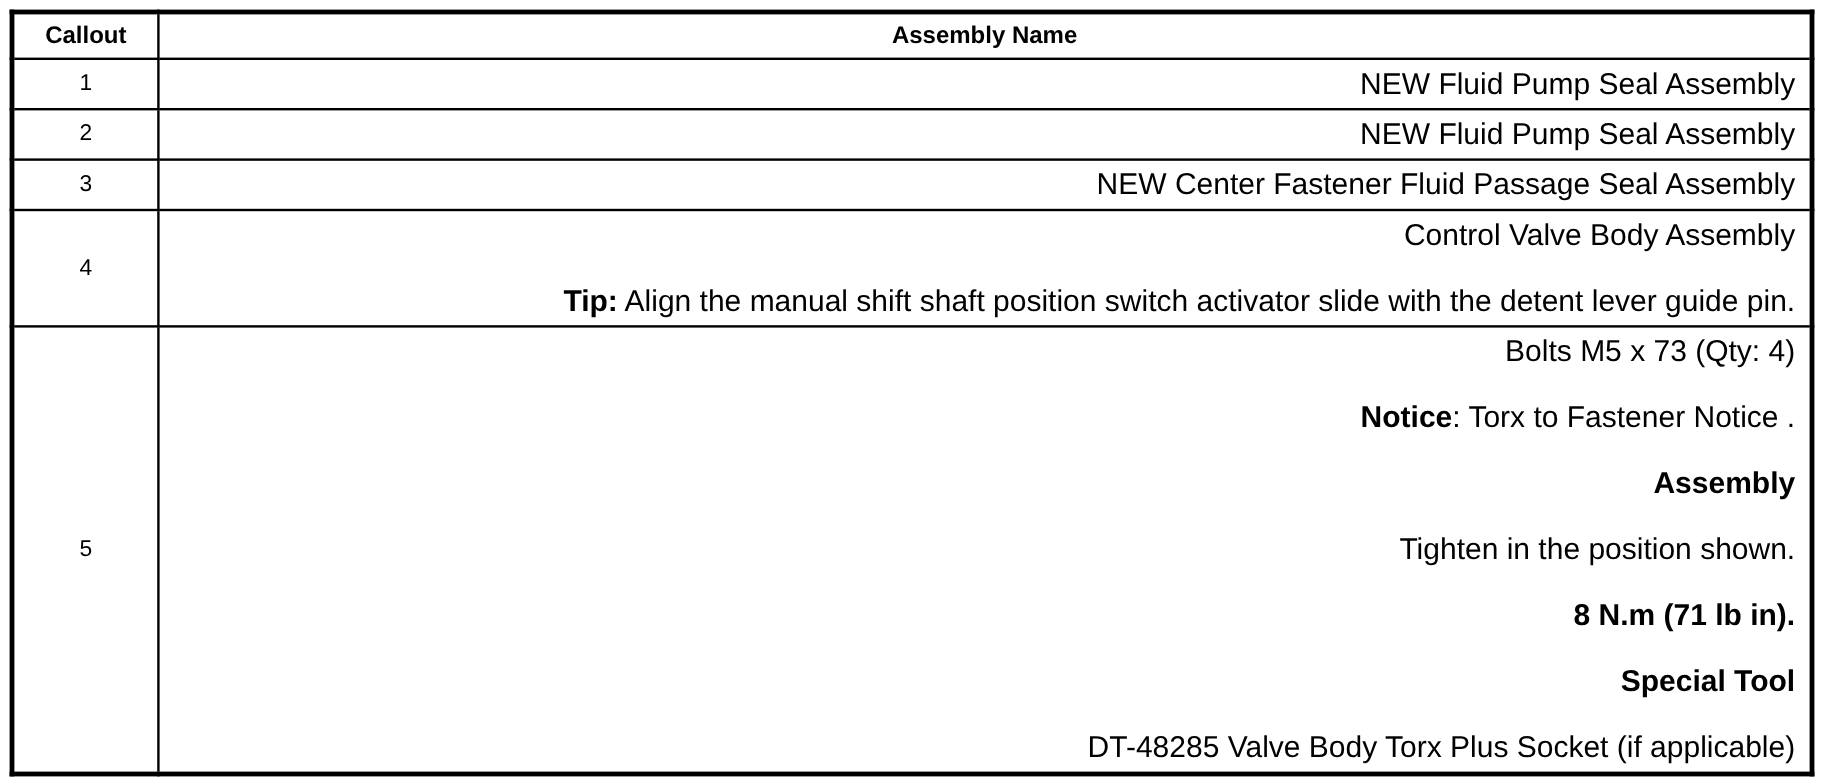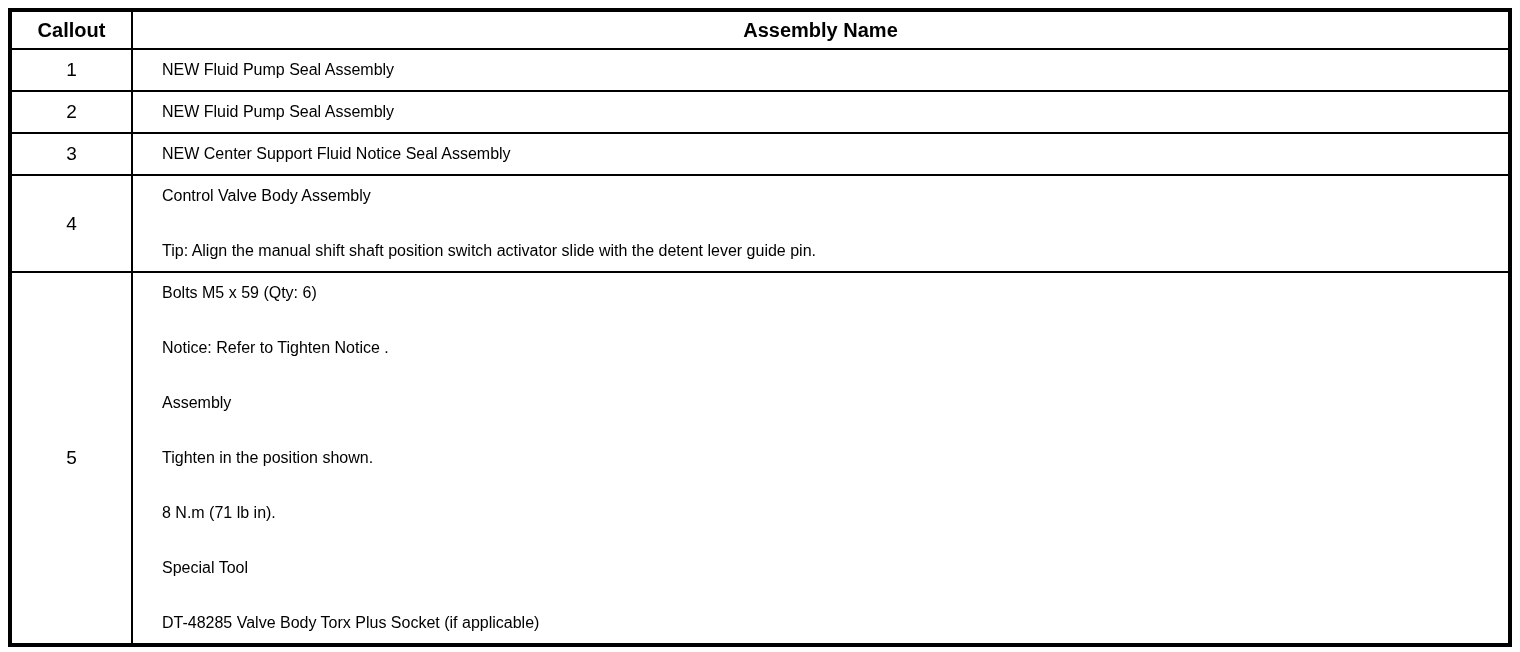--- a/index.html
+++ b/index.html
@@ -38,32 +38,32 @@
     line-height: 24px;
   }
   td.callout-cell {
     text-align: center;
     vertical-align: middle;
     font-size: 19px;
     padding: 4px;
   }
   td.name-cell {
     vertical-align: middle;
-    font-size: 16px;
-    padding: 9px 29px;
-    text-align: left;
+    font-size: 25px;
+    padding: 9px 12px;
+    text-align: right;
   }
   td.name-cell p.line {
     margin: 0 0 33px 0;
     line-height: 22px;
   }
   td.name-cell p.line:last-child {
     margin-bottom: 0;
   }
-  td.name-cell b { font-weight: normal; }
+  td.name-cell b { font-weight: bold; }
 </style>
 </head>
 <body>
 
 <div class="page">
   <table class="callout-table">
     <colgroup>
       <col class="col-callout">
       <col class="col-name">
     </colgroup>
@@ -82,35 +82,35 @@
       </tr>
       <tr>
         <td class="callout-cell">2</td>
         <td class="name-cell">
           <p class="line"><span>NEW Fluid Pump Seal Assembly</span></p>
         </td>
       </tr>
       <tr>
         <td class="callout-cell">3</td>
         <td class="name-cell">
-          <p class="line"><span>NEW Center Support Fluid Notice Seal Assembly</span></p>
+          <p class="line"><span>NEW Center Fastener Fluid Passage Seal Assembly</span></p>
         </td>
       </tr>
       <tr>
         <td class="callout-cell">4</td>
         <td class="name-cell">
           <p class="line"><span>Control Valve Body Assembly</span></p>
           <p class="line"><b>Tip:</b><span> Align the manual shift shaft position switch activator slide with the detent lever guide pin.</span></p>
         </td>
       </tr>
       <tr>
         <td class="callout-cell">5</td>
         <td class="name-cell">
-          <p class="line"><span>Bolts M5 x 59 (Qty: 6)</span></p>
-          <p class="line"><b>Notice</b><span>: Refer to Tighten Notice .</span></p>
+          <p class="line"><span>Bolts M5 x 73 (Qty: 4)</span></p>
+          <p class="line"><b>Notice</b><span>: Torx to Fastener Notice .</span></p>
           <p class="line"><b>Assembly</b></p>
           <p class="line"><span>Tighten in the position shown.</span></p>
           <p class="line"><b>8 N.m (71 lb in).</b></p>
           <p class="line"><b>Special Tool</b></p>
           <p class="line"><span>DT-48285 Valve Body Torx Plus Socket (if applicable)</span></p>
         </td>
       </tr>
     </tbody>
   </table>
 </div>

